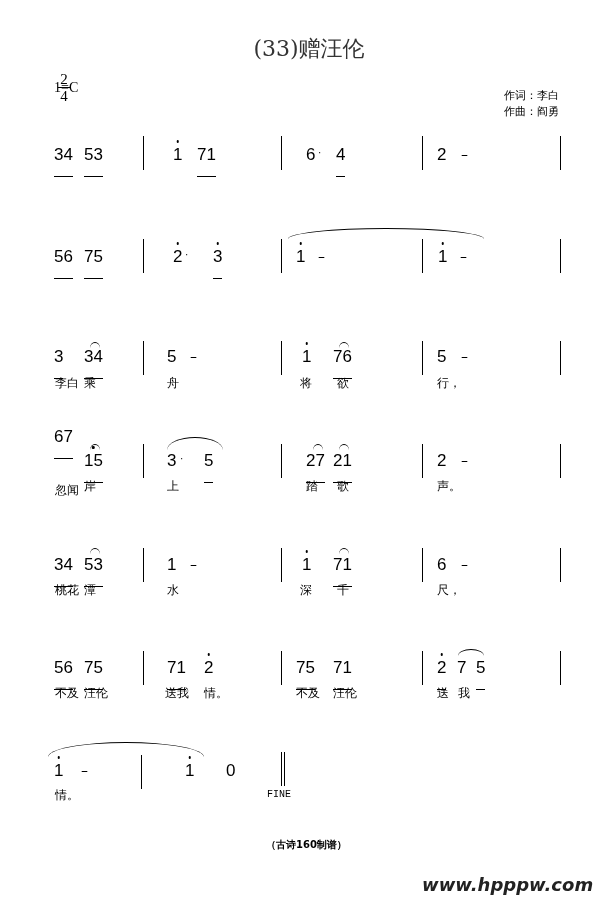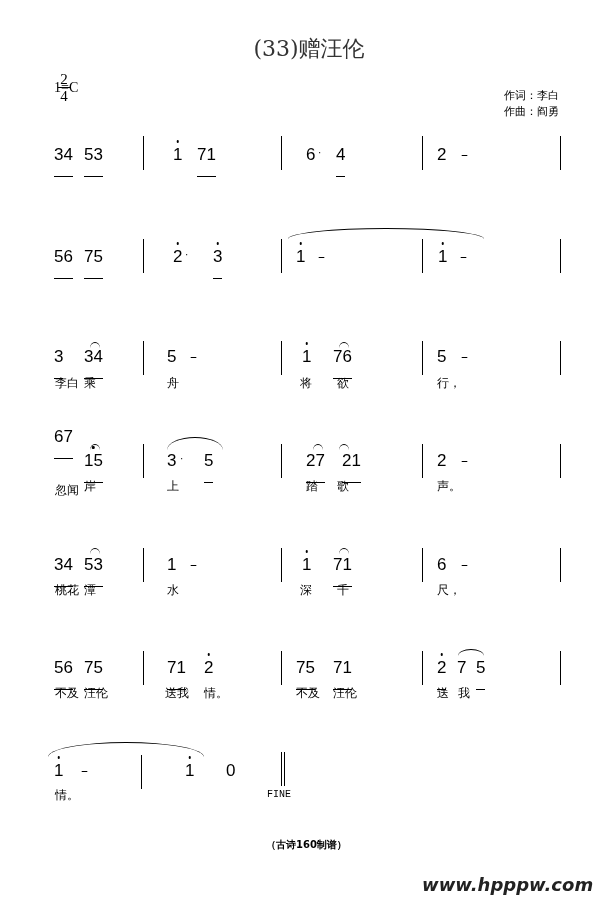--- a/index.html
+++ b/index.html
@@ -101,21 +101,21 @@
   <span class="note ul" style="left:84px;top:452px"><span class="ch"><span class="dot"></span><span>15</span></span></span>
   <div class="barline" style="left:143px;top:444px"></div>
   <div class="arc" style="left:167px;top:437px;width:56px;height:12px"></div>
   <span class="note" style="left:167px;top:452px">3</span>
   <span class="note" style="left:180px;top:450px;font-size:10px">·</span>
   <span class="note ul" style="left:204px;top:452px">5</span>
   <div class="barline" style="left:281px;top:444px"></div>
   <div class="small-arc" style="left:313px;top:444px"></div>
   <span class="note ul" style="left:306px;top:452px">27</span>
   <div class="small-arc" style="left:339px;top:444px"></div>
-  <span class="note ul" style="left:342px;top:452px">21</span>
+  <span class="note ul" style="left:333px;top:452px">21</span>
   <div class="barline" style="left:422px;top:444px"></div>
   <span class="note" style="left:437px;top:452px">2</span>
   <span class="dash" style="left:461px;top:452px">–</span>
   <div class="barline" style="left:560px;top:444px"></div>
   <span class="lyric" style="left:55px;top:482px">忽闻</span>
   <span class="lyric" style="left:84px;top:478px">岸</span>
   <span class="lyric" style="left:167px;top:478px">上</span>
   <span class="lyric" style="left:306px;top:478px">踏</span>
   <span class="lyric" style="left:337px;top:478px">歌</span>
   <span class="lyric" style="left:437px;top:478px">声。</span>

